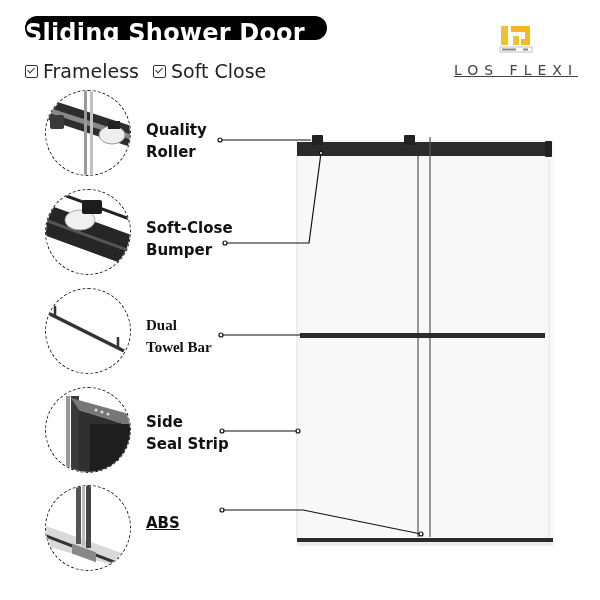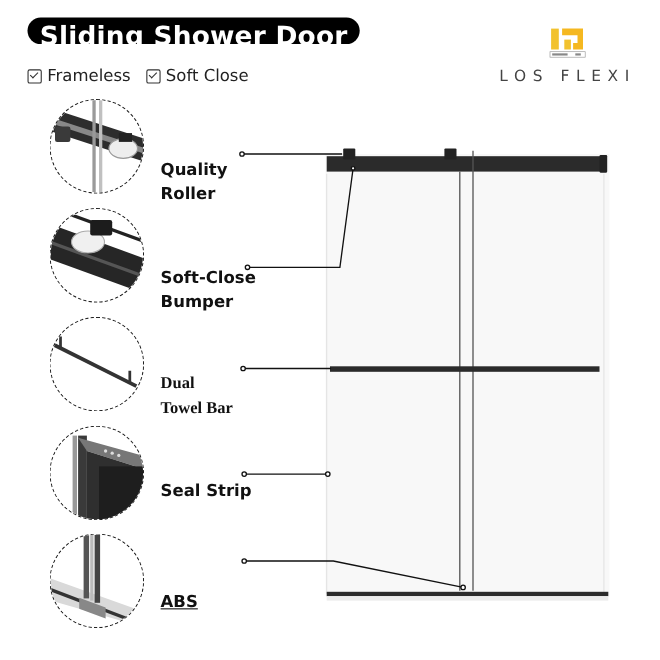--- a/index.html
+++ b/index.html
@@ -1,26 +1,26 @@
 <!DOCTYPE html>
 <html><head>
 <meta charset="utf-8">
 <style>
   html, body { margin:0; padding:0; background:#ffffff; }
   body { width:600px; height:600px; position:relative; overflow:hidden; font-family:"DejaVu Sans", "Liberation Sans", sans-serif; color:#111; }
-  .title-pill { position:absolute; left:25px; top:16px; width:302px; height:24px; background:#000; border-radius:17px; color:#fff; font-weight:bold; font-size:24px; line-height:34px; text-align:center; letter-spacing:0.2px; }
-  .features { position:absolute; left:25px; top:60px; display:flex; gap:14px; font-size:15px; color:#222; }
+  .title-pill { position:absolute; left:25px; top:16px; width:302px; height:24px; background:#000; border-radius:17px; color:#fff; font-weight:bold; font-size:24px; line-height:34px; text-align:left; letter-spacing:0.2px; }
+  .features { position:absolute; left:25px; top:60px; display:flex; gap:14px; font-size:19px; color:#222; }
   .feature { display:flex; align-items:center; gap:5px; }
   .check { width:11px; height:11px; border:1.3px solid #333; border-radius:2px; position:relative; }
   .check::after { content:""; position:absolute; left:3px; top:0px; width:3px; height:6px; border:solid #333; border-width:0 1.4px 1.4px 0; transform:rotate(45deg); }
   .logo { position:absolute; left:441px; top:24px; width:150px; text-align:center; }
   .logo-mark { width:34px; height:30px; margin:0 auto; position:relative; }
-  .logo-text { font-size:14px; letter-spacing:6px; color:#444; margin-top:8px; font-family:"DejaVu Sans", sans-serif; }
+  .logo-text { font-size:14px; letter-spacing:6px; color:#444; margin-top:8px; font-family:"DejaVu Sans", sans-serif;text-decoration:underline; }
   .detail-circle { position:absolute; left:45px; width:84px; height:84px; border-radius:50%; border:1.5px dashed #222; overflow:hidden; background:#fff; }
-  .label { position:absolute; left:146px; font-size:15px; font-weight:bold; line-height:22px; color:#111;margin-top:24px; }
+  .label { position:absolute; left:146px; font-size:15px; font-weight:bold; line-height:22px; color:#111; }
   .door-area { position:absolute; left:296px; top:140px; width:258px; height:402px; background:#f8f8f8; }
   svg.overlay { position:absolute; left:0; top:0; }
 </style>
 </head>
 <body>
 
 <div class="title-pill">Sliding Shower Door</div>
 
 <div class="features">
   <div class="feature">
@@ -103,20 +103,21 @@
 </div>
 <div class="label" style="top:217px;">
   <div>Soft-Close</div>
   <div>Bumper</div>
 </div>
 <div class="label" style="top:314px;font-family:Liberation Serif, serif;">
   <div>Dual</div>
   <div>Towel Bar</div>
 </div>
 <div class="label" style="top:411px;">
+  <div>Side</div>
   <div>Seal Strip</div>
 </div>
 <div class="label" style="top:512px;text-decoration:underline;">
   <div>ABS</div>
 </div>
 
 <div class="door-area"></div>
 
 <svg class="overlay" width="600" height="600" viewBox="0 0 600 600">
 

